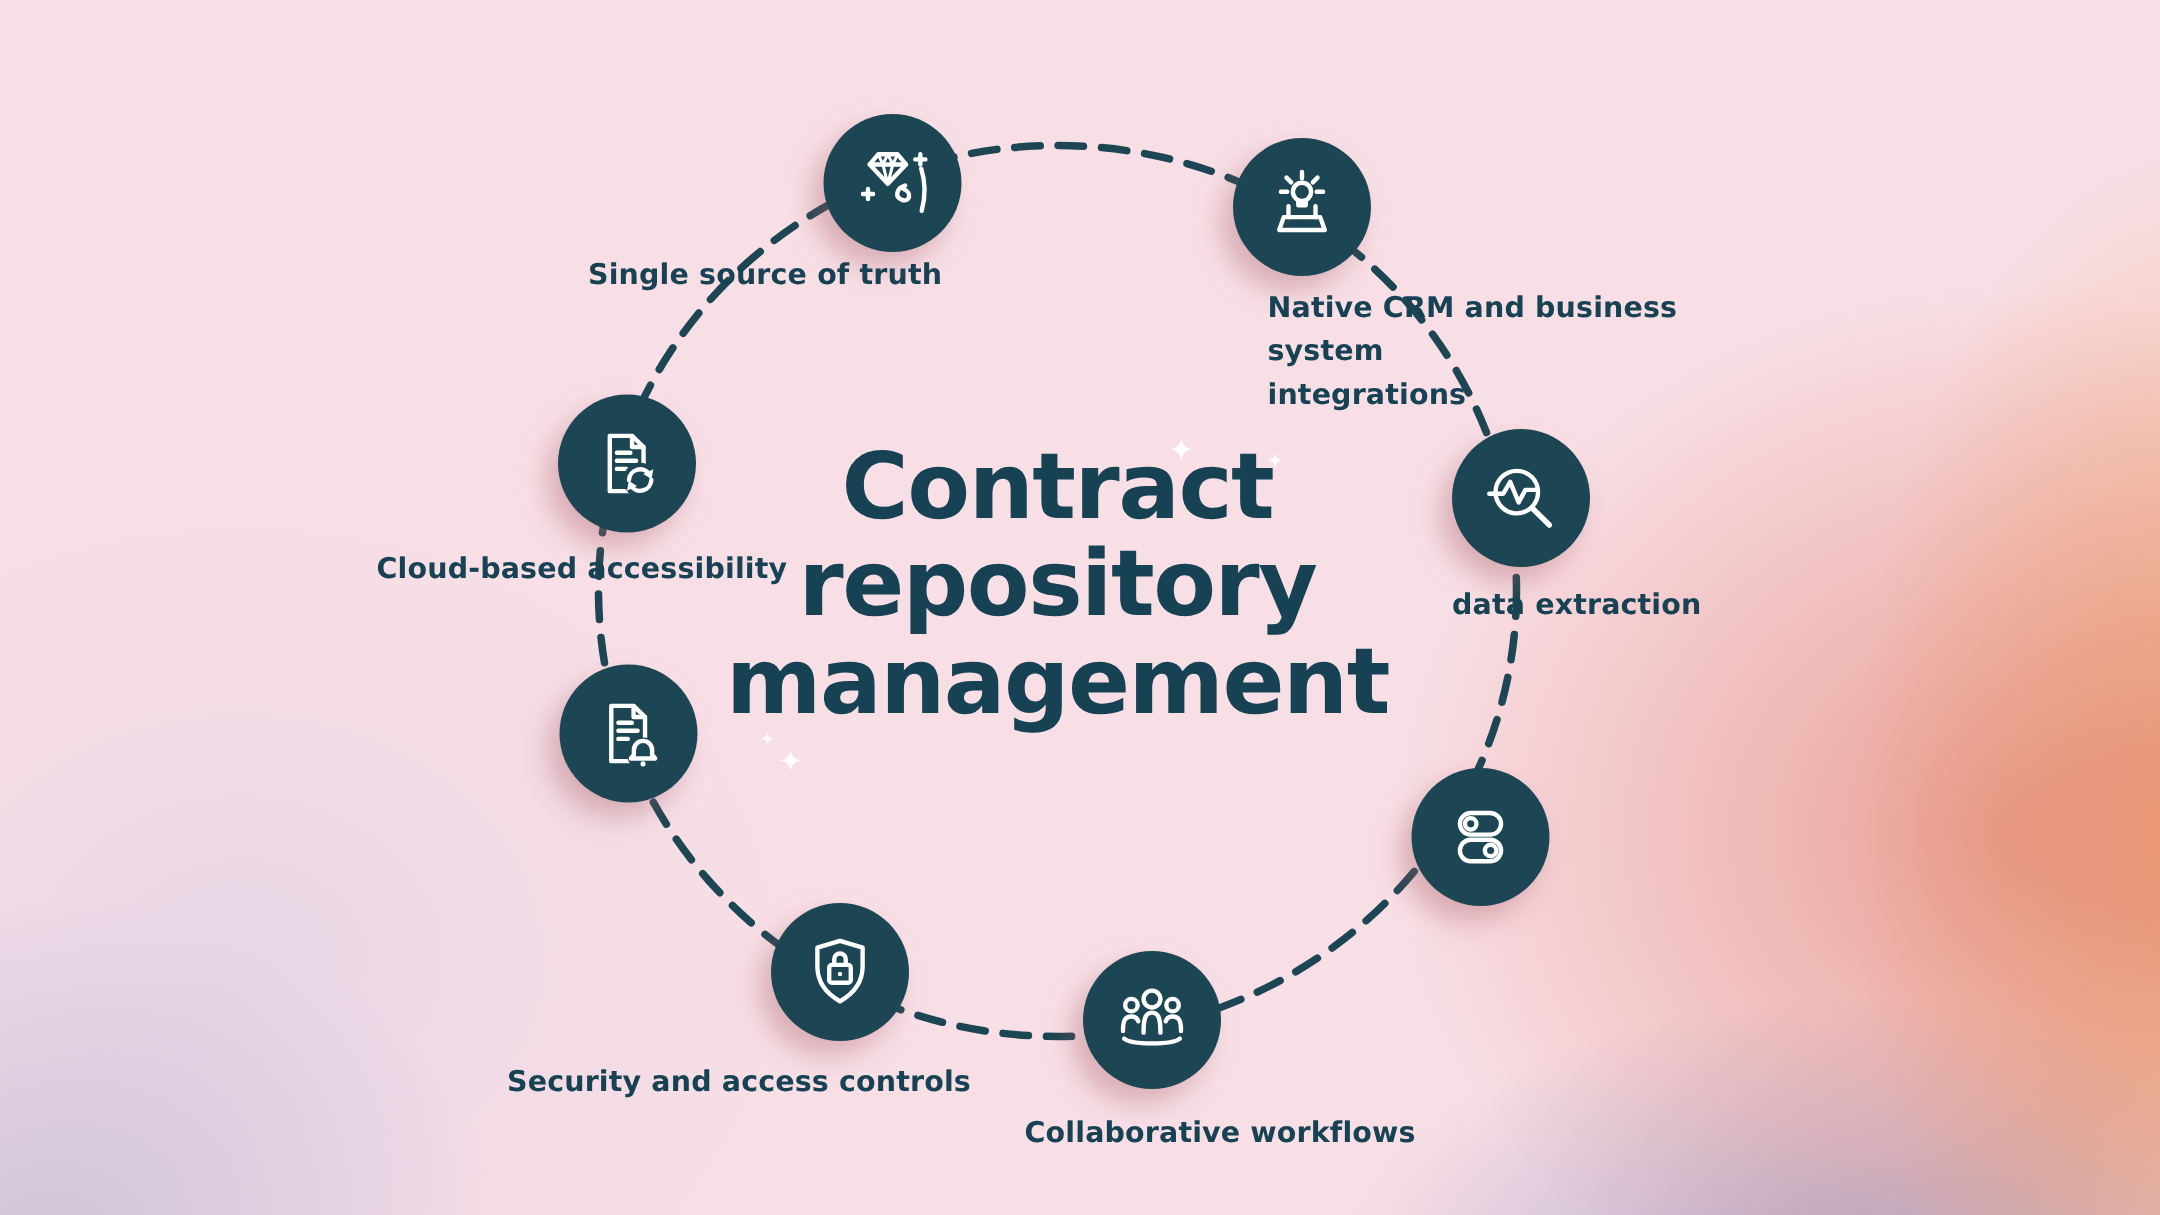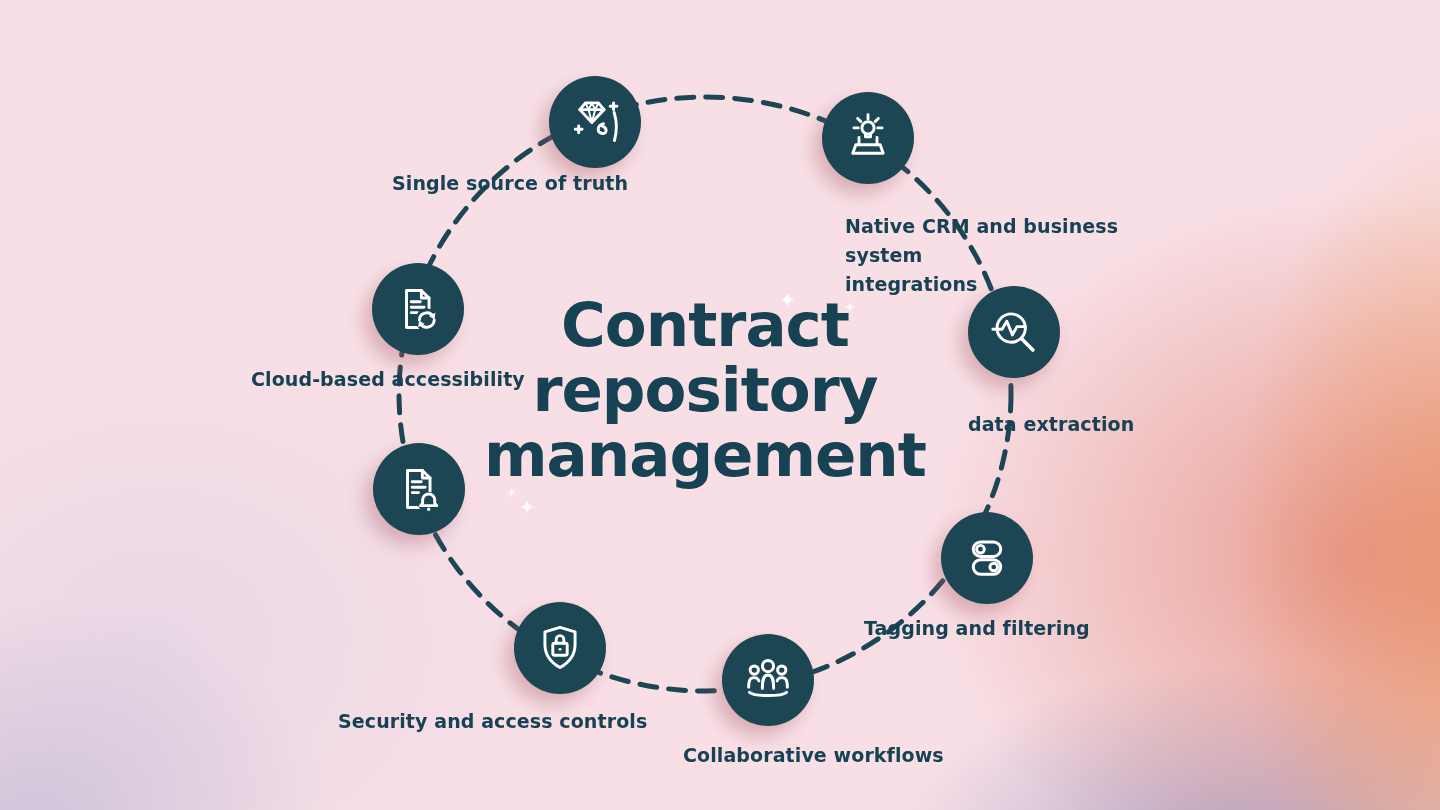--- a/index.html
+++ b/index.html
@@ -32,21 +32,21 @@
   .node-4 { left:941px; top:512px; }
   .node-5 { left:722px; top:634px; }
   .node-6 { left:514px; top:602px; }
   .node-7 { left:373px; top:443px; }
   .node-8 { left:372px; top:263px; }
 
   .node-label {
     position:absolute; z-index:4; color:#174253; font-size:19px; font-weight:700;
     letter-spacing:0.1px; line-height:29px; white-space:nowrap;
   }
-  .node-label.wrap { white-space:normal;margin-top:21px; }
+  .node-label.wrap { white-space:normal; }
   .lbl-1 { left:392px; top:169px; }
   .lbl-2 { left:845px; top:191px; width:340px; }
   .lbl-3 { left:968px; top:389px; width:340px; }
   .lbl-4 { left:864px; top:614px; }
   .lbl-5 { left:683px; top:741px; }
   .lbl-6 { left:318px; top:707px;margin-left:20px; }
   .lbl-7 { left:228px; top:556px; }
   .lbl-8 { left:251px; top:365px; }
 
   .center-title {
@@ -117,23 +117,20 @@
   </div>
 
   <div class="node node-4">
     <svg viewBox="0 0 48 48" width="54" height="54" fill="none" stroke="#fff" stroke-width="2.6" stroke-linecap="round" stroke-linejoin="round">
       <rect x="11.8" y="9.8" width="24.4" height="12.8" rx="6.4"></rect>
       <circle cx="18.2" cy="16.2" r="3.4"></circle>
       <rect x="11.8" y="25.6" width="24.4" height="12.8" rx="6.4"></rect>
       <circle cx="30" cy="32" r="3.4"></circle>
     </svg>
   </div>
-  <div class="node-label lbl-4">
-    <div>Tagging and filtering</div>
-  </div>
 
   <div class="node node-5">
     <svg viewBox="0 0 48 48" width="54" height="54" fill="none" stroke="#fff" stroke-width="2.6" stroke-linecap="round" stroke-linejoin="round">
       <circle cx="11.8" cy="15.2" r="3.7"></circle>
       <path d="M6.8 30.5 C6.8 25 7.6 21.9 11.8 21.9 C14.2 21.9 15.3 23 15.9 24.8"></path>
       <circle cx="36.2" cy="15.2" r="3.7"></circle>
       <path d="M41.2 30.5 C41.2 25 40.4 21.9 36.2 21.9 C33.8 21.9 32.7 23 32.1 24.8"></path>
       <circle cx="24" cy="11.6" r="5"></circle>
       <path d="M19 31.5 C19 24.5 19.6 19.6 24 19.6 C28.4 19.6 29 24.5 29 31.5"></path>
       <path d="M7.5 35 C12 38.8 36 38.8 40.5 35"></path>

